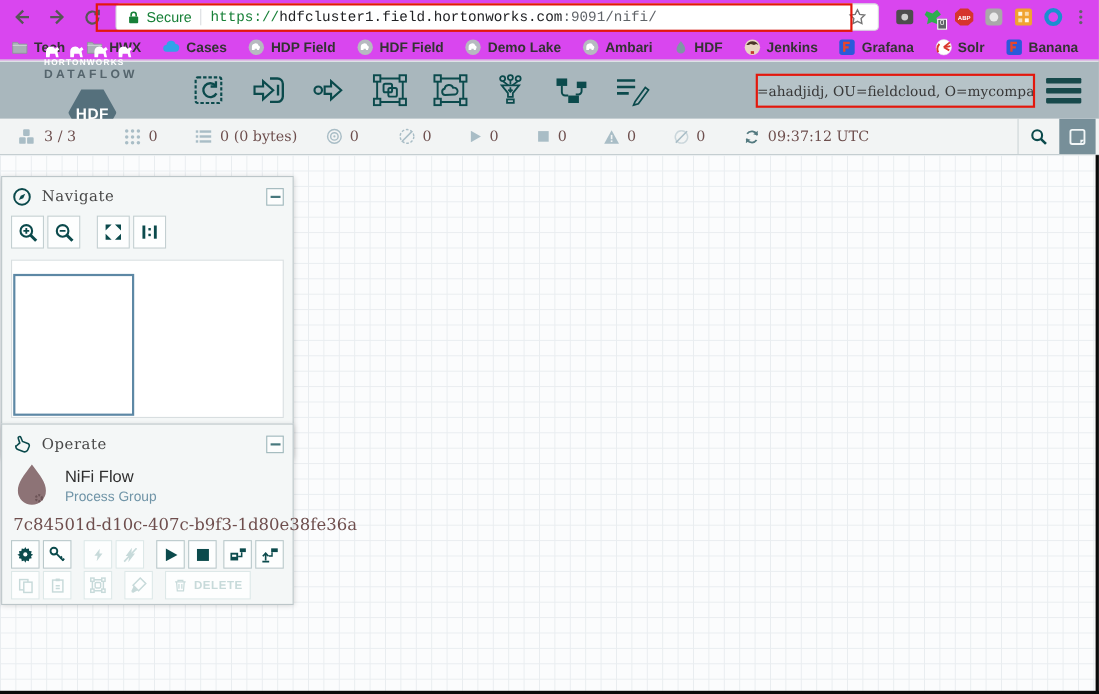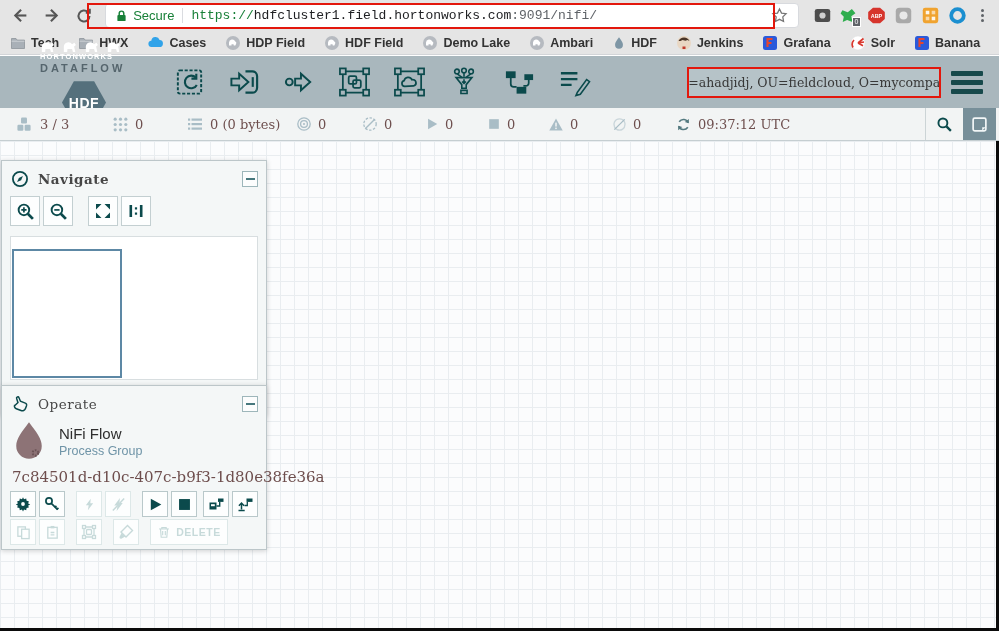--- a/index.html
+++ b/index.html
@@ -4,21 +4,21 @@
 <style>
   * { margin:0; padding:0; box-sizing:border-box; }
   html,body { width:999px; height:631px; overflow:hidden; background:#0b0b0b;
               font-family:"Liberation Sans", sans-serif; }
   .screen { position:absolute; top:0; left:0; width:999px; height:631px; background:#fff; }
   .slab { font-family:"DejaVu Serif", serif; }
   .icon { display:inline-flex; align-items:center; justify-content:center; }
   .icon svg { display:block; }
 
   
-  .browser { position:absolute; top:0; left:0; width:999px; height:55px; background:#e5e5e5; border-bottom:1px solid #d3d5d8;text-align:right; }
+  .browser { position:absolute; top:0; left:0; width:999px; height:55px; background:#d946ef; border-bottom:1px solid #d3d5d8;text-align:right; }
   .nav-row { height:31px; display:flex; align-items:center; padding:0 8px; }
   .nav-btn { width:24px; height:24px; margin-right:9px; display:flex; align-items:center; justify-content:center; cursor:pointer; }
   .addr { width:712px; height:25px; background:#fff; border:1px solid #d8dade; border-radius:4px;
           display:flex; align-items:center; padding:0 10px; position:relative; }
   .secure-label { color:#188038; font-size:13px; margin:0 8px 0 6px; }
   .addr-sep { width:1px; height:15px; background:#dadce0; margin-right:8px; }
   .url { font-size:13px; color:#5f6368; white-space:nowrap;font-family:Liberation Mono, monospace; }
   .url .scheme { color:#188038; }
   .url .host { color:#202124; }
   .url .suffix { color:#5f6368; }
@@ -56,21 +56,21 @@
   .hamburger { width:32px; margin-right:16px; display:flex; flex-direction:column; gap:4px; cursor:pointer; }
   .hamburger i { height:5px; background:#17494b; border-radius:1px; }
 
   
   .statusbar { position:absolute; top:108px; left:0; width:999px; height:33px; background:#f2f4f4;
                border-bottom:1px solid #c5ced1; }
   .status-item { position:absolute; top:0; height:32px; display:flex; align-items:center; gap:6px;text-align:right; }
   .status-item .icon { color:#a9bdc6; }
   .sv { font-family:"DejaVu Serif", serif; font-size:13px; color:#6e4f4e; white-space:nowrap; }
   .status-item:nth-of-type(1){left:14px} .status-item:nth-of-type(2){left:112px}
-  .status-item:nth-of-type(3){left:186px} .status-item:nth-of-type(4){left:296px}
+  .status-item:nth-of-type(3){left:176px} .status-item:nth-of-type(4){left:296px}
   .status-item:nth-of-type(5){left:362px} .status-item:nth-of-type(6){left:425px}
   .status-item:nth-of-type(7){left:487px} .status-item:nth-of-type(8){left:548px}
   .status-item:nth-of-type(9){left:612px}
   .refresh-item { position:absolute; left:676px; top:0; height:32px; display:flex; align-items:center; gap:7px; }
   .refresh-item .icon { color:#53797f; }
   .sb-right { position:absolute; right:3px; top:0; height:32px; display:flex; }
   .search-btn { width:38px; height:32px; border-left:1px solid #ccd4d6; display:flex; align-items:center; justify-content:center;
                 color:#0b4a4c; cursor:pointer; }
   .panel-btn { width:33px; height:32px; background:#778f99; display:flex; align-items:center; justify-content:center; cursor:pointer; }
 
@@ -82,21 +82,21 @@
 
   
   .panel { position:absolute; left:1px; width:266px; background:#f4f7f7; border:1px solid #bcc6c9;
            box-shadow:0 1px 5px rgba(0,0,0,.18); }
   .panel-hd { display:flex; align-items:center; gap:9px; padding:9px 8px 6px 9px; }
   .panel-hd .icon { color:#0b4a4c; }
   .panel-title { font-family:"DejaVu Serif", serif; font-size:13.5px; color:#474747; letter-spacing:.5px; }
   .collapse { margin-left:auto; width:16px; height:16px; background:#fcfdfd; border:1px solid #9db6ba;
               display:flex; align-items:center; justify-content:center; cursor:pointer; }
   .collapse i { width:9px; height:2px; background:#47787d; }
-  .navigate { top:19px; height:256px;font-weight:bold; }
+  .navigate { top:19px; height:256px; }
   .nav-tools { display:flex; gap:3px; padding:2px 8px 0; }
   .sq-btn { width:30px; height:30px; background:#fdfefe; border:1px solid #c3cfd1; color:#0b4a4c;
             display:flex; align-items:center; justify-content:center; cursor:pointer; }
   .gapL { margin-left:12px; }
   .minimap { margin:10px 8px 8px; height:144px; background:#fff; border:1px solid #d8dee0; position:relative; cursor:pointer; }
   .viewport { position:absolute; left:1px; top:12px; width:110px; height:129px; border:2px solid #5d88a5; background:#fff; cursor:move; }
 
   .operate { top:244px; height:165px; }
   .flow-row { display:flex; align-items:center; gap:13px; padding:1px 10px 0; }
   .flow-name { font-size:15px; color:#2e2e2e; }

